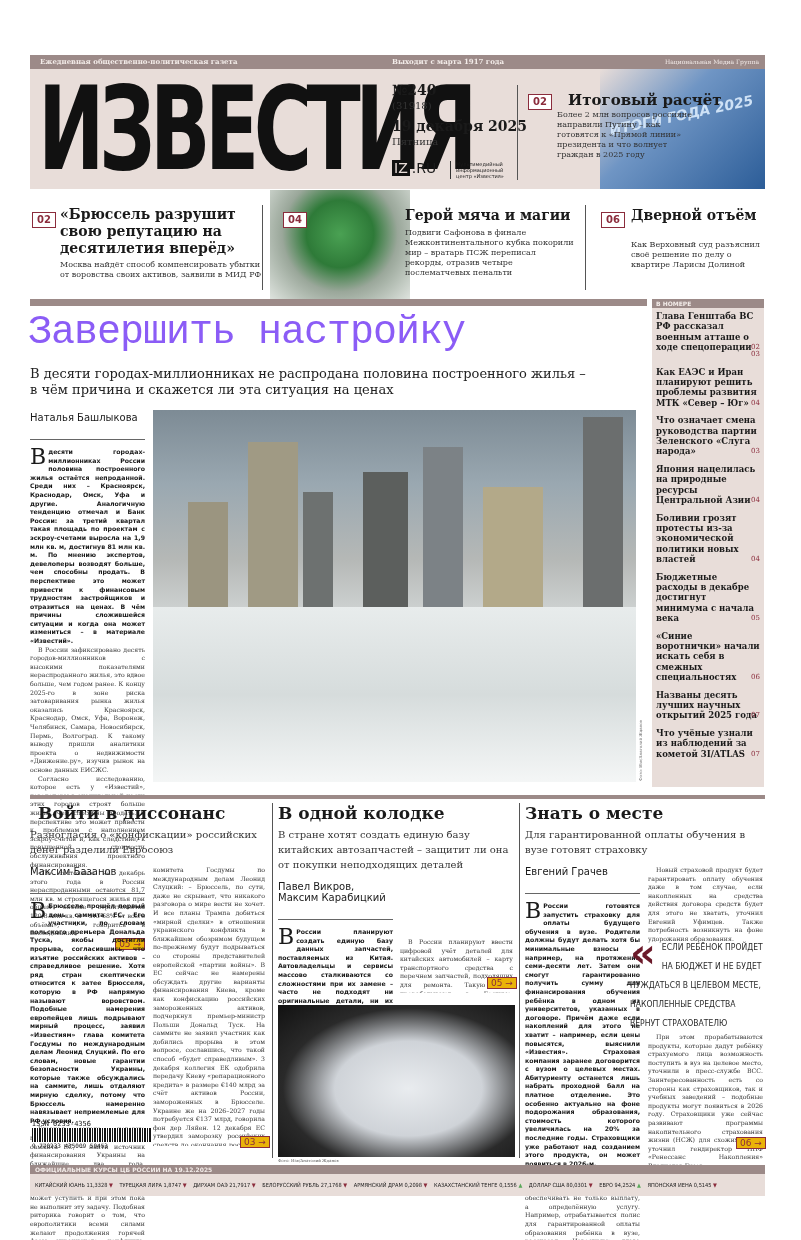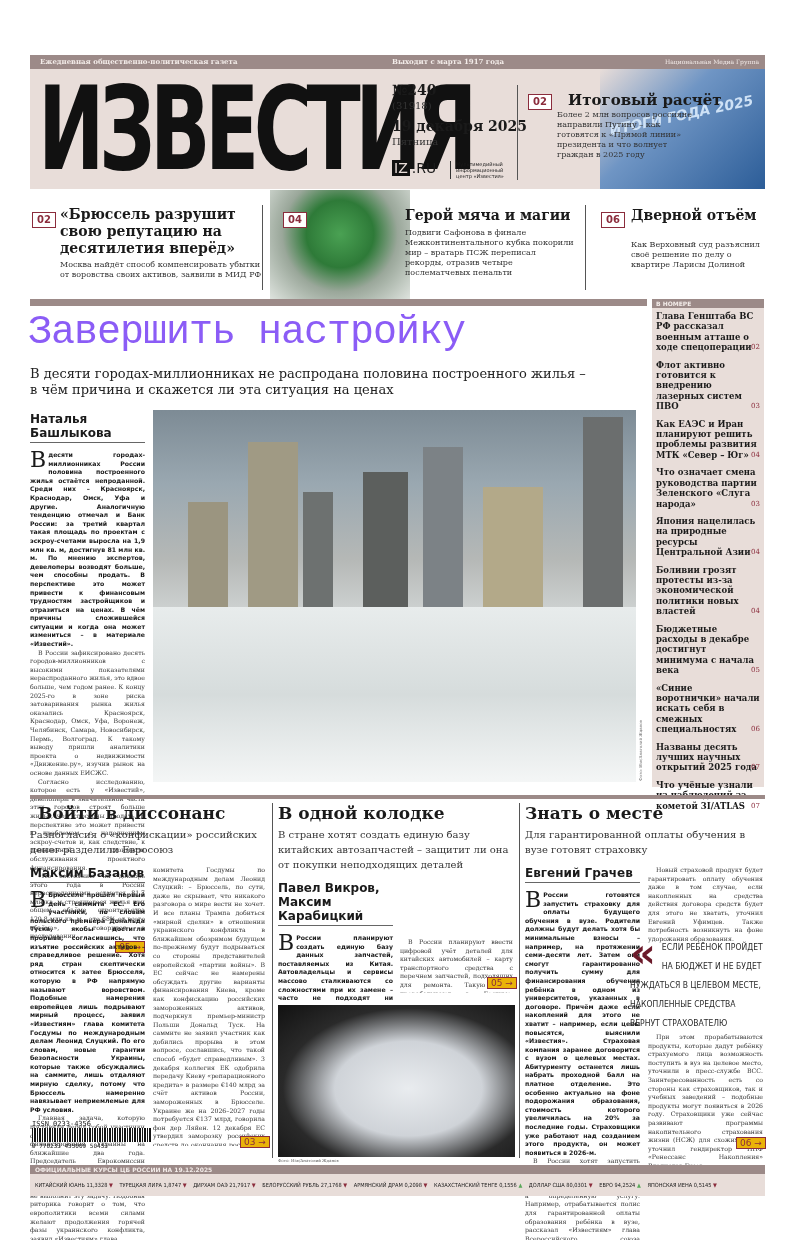--- a/index.html
+++ b/index.html
@@ -20,21 +20,21 @@
 .vline{background:#555;width:1px}
 .badge{display:inline-block;border:1px solid #8b2c3c;color:#8b2c3c;font-family:"DejaVu Sans",sans-serif;font-weight:bold;font-size:10px;padding:1px 4px;background:#fff;line-height:12px}
 .teaser-title{font-weight:bold;color:#1a1a1a}
 .teaser-text{font-size:8px;line-height:10px;color:#333}
 .mapbg{left:600px;top:69px;width:165px;height:120px;background:linear-gradient(135deg,#e8ddd9 0%,#6f95c4 40%,#2c5d98 100%)}
 .mapbg span{position:absolute;right:10px;top:38px;color:#cfe2f6;font-family:"DejaVu Sans",sans-serif;font-weight:bold;font-size:14px;transform:rotate(-12deg);font-style:italic}
 .photo-goalie{left:270px;top:190px;width:140px;height:110px;background:radial-gradient(circle at 50% 40%,#4aa153 0%,#2e7a38 35%,#9aa79a 60%,#dfe4df 100%)}
 .divider{background:#9c8a88}
 .main-title{left:28px;top:310px;font-size:40px;color:#8b5cf6;font-family:Liberation Mono, monospace;letter-spacing:-1px}
 .main-sub{left:30px;top:366px;font-size:13px;line-height:16px;color:#222;width:560px}
-.byline{font-family:"DejaVu Sans",sans-serif;font-weight:bold;font-size:12px;border-bottom:1px solid #666;padding-bottom:2px}
+.byline{font-family:"DejaVu Sans",sans-serif;font-weight:normal;font-size:10px;border-bottom:1px solid #666;padding-bottom:16px}
 .body-bold{font-family:"DejaVu Sans",sans-serif;font-weight:bold;font-size:6.2px;line-height:8.6px;text-align:justify}
 .body{font-size:6.2px;line-height:8.6px;color:#333;text-align:justify}
 .dropcap{float:left;font-size:22px;line-height:18px;margin-right:2px;font-family:"DejaVu Serif",serif;font-weight:normal}
 .more{display:inline-block;border:1px solid #8b2c3c;color:#8b2c3c;font-family:"DejaVu Sans",sans-serif;font-size:9px;padding:0 3px;background:#eab308;float:right}
 .photo-city{left:153px;top:410px;width:483px;height:372px;background:linear-gradient(180deg,#7d8b95 0%,#9aa8b1 20%,#b5b8b6 40%,#d8dcdc 60%,#f0f2f1 80%,#e6e9e8 100%)}
 .bld{position:absolute;bottom:160px;background:#8a8573}
 .side{left:652px;top:299px;width:112px;height:488px;background:#e8ddd9}
 .side-head{background:#9c8a88;color:#f3ece9;font-family:"DejaVu Sans",sans-serif;font-size:6px;font-weight:bold;padding:1px 4px;height:9px;line-height:7px}
 .side-item{padding:3px 4px 4px 4px;font-size:8.5px;font-weight:bold;line-height:10.4px;position:relative}
 .side-item .pg{position:absolute;right:4px;bottom:4px;font-weight:normal;font-size:7px;color:#8b2c3c}
@@ -121,21 +121,21 @@
   <div class="bld" style="left:270px;width:40px;height:175px;background:#7c8286"></div>
   <div class="bld" style="left:330px;width:60px;height:135px;background:#b3a989"></div>
   <div class="bld" style="left:430px;width:40px;height:205px;background:#6b6e6e"></div>
   <div style="position:absolute;left:0;bottom:0;width:100%;height:175px;background:linear-gradient(180deg,#e8ecec 0%,#d6dcdc 50%,#f4f6f6 100%)"></div>
 </div>
 <div class="abs" style="left:638px;top:720px;font-size:4px;writing-mode:vertical-rl;transform:rotate(180deg);color:#666">Фото: Изв/Анатолий Жданов</div>
 
 <div class="abs side">
   <div class="side-head">В НОМЕРЕ</div>
   <div class="side-item"><span>Глава Генштаба ВС РФ рассказал военным атташе о ходе спецоперации</span><span class="pg">02</span></div>
-  <div class="side-item"><span>Флот активно готовится к внедрению лазерных систем ПВО</span><span class="pg">03</span></div>
+  <div class="side-item"><span class="pg">03</span></div>
   <div class="side-item"><span>Как ЕАЭС и Иран планируют решить проблемы развития МТК «Север – Юг»</span><span class="pg">04</span></div>
   <div class="side-item"><span>Что означает смена руководства партии Зеленского «Слуга народа»</span><span class="pg">03</span></div>
   <div class="side-item"><span>Япония нацелилась на природные ресурсы Центральной Азии</span><span class="pg">04</span></div>
   <div class="side-item"><span>Боливии грозят протесты из-за экономической политики новых властей</span><span class="pg">04</span></div>
   <div class="side-item"><span>Бюджетные расходы в декабре достигнут минимума с начала века</span><span class="pg">05</span></div>
   <div class="side-item"><span>«Синие воротнички» начали искать себя в смежных специальностях</span><span class="pg">06</span></div>
   <div class="side-item"><span>Названы десять лучших научных открытий 2025 года</span><span class="pg">07</span></div>
   <div class="side-item"><span>Что учёные узнали из наблюдений за кометой 3I/ATLAS</span><span class="pg">07</span></div>
 </div>
 

